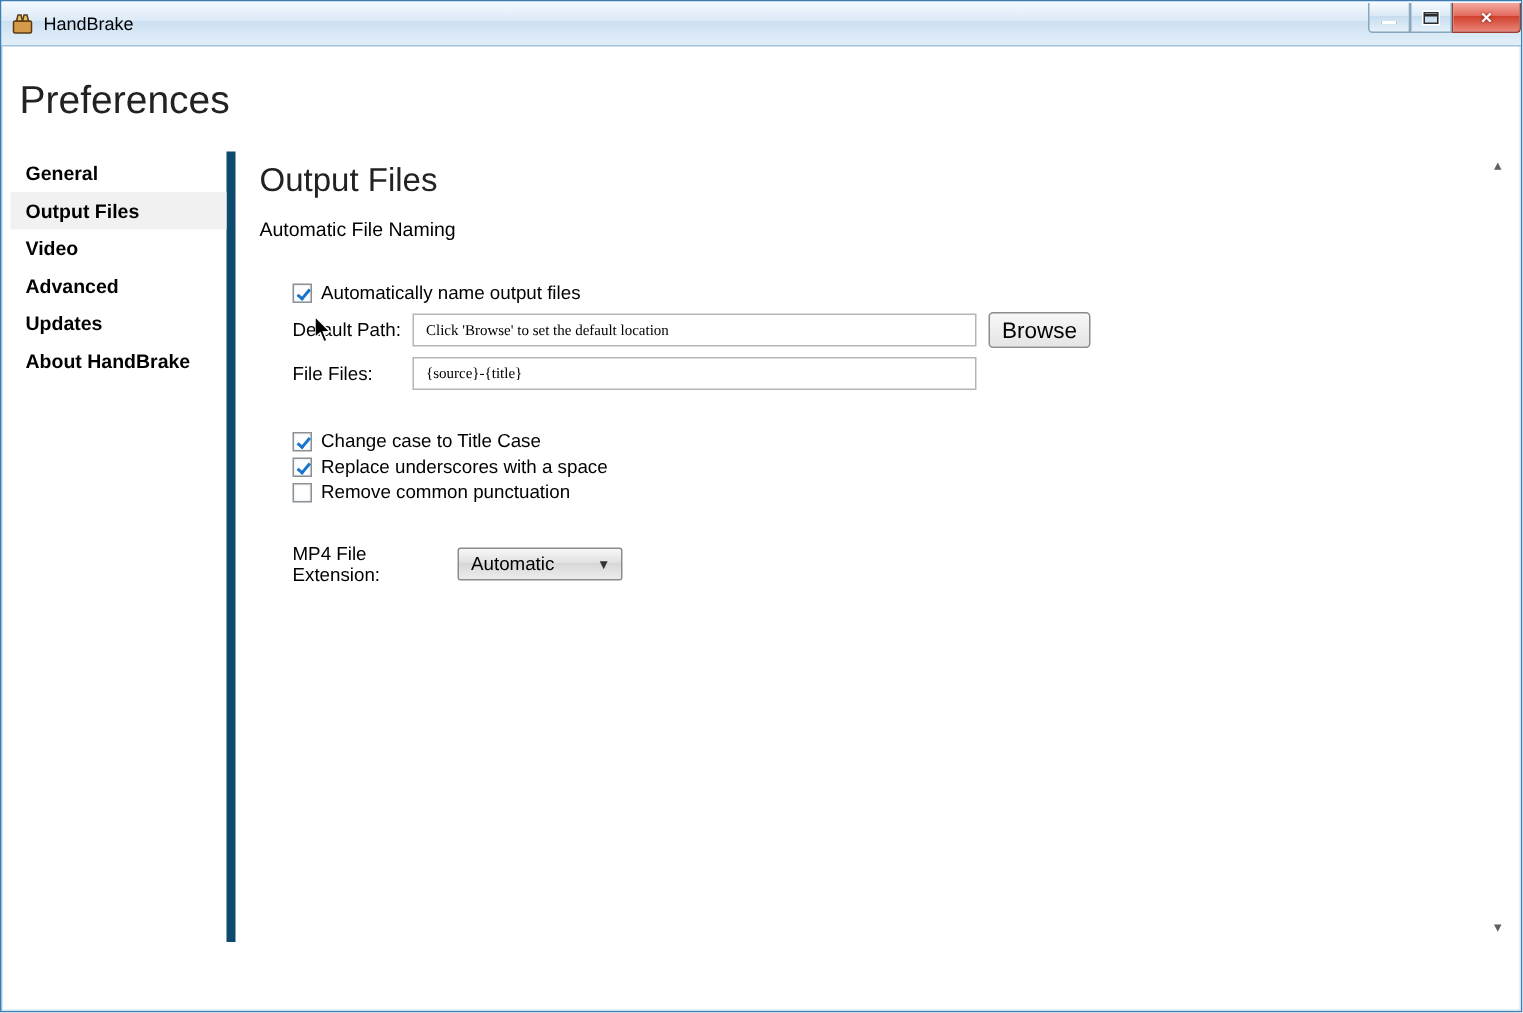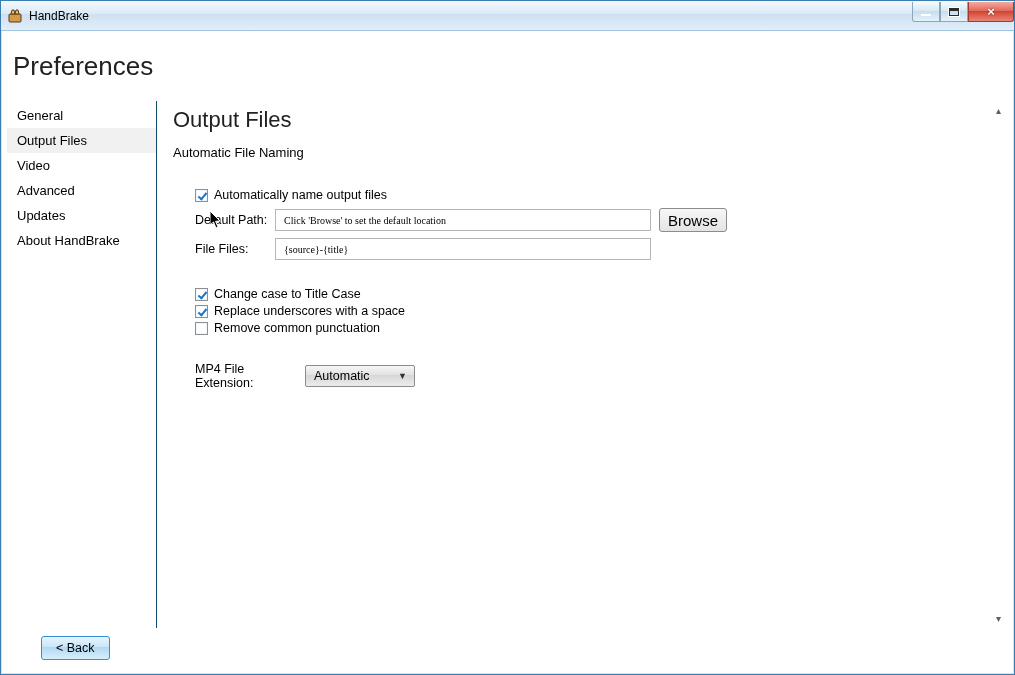--- a/index.html
+++ b/index.html
@@ -65,22 +65,23 @@
   .page-title {
     font-size: 26px; font-weight: 300; color:#222;
     padding: 14px 0 14px 6px;
   }
   .content {
     position:absolute; left:0; right:0; top:64px; bottom:40px;
     display:flex;
   }
   .sidebar {
     width: 150px;
-    border-right: 1px solid #0c4a6e;
+    border-right: 6px solid #0c4a6e;
     padding-top: 2px;
+    font-weight: bold;
   }
   .nav-item {
     padding: 5px 10px;
     font-size: 13px; color:#000;
     cursor: default;
   }
   .nav-item.selected {
     background:#f1f1f1;
   }
   .main {
@@ -248,17 +249,14 @@
             </span>
           </div>
         </div>
       </div>
     </div>
 
     <svg class="cursor-arrow" viewBox="0 0 12 18">
       <path d="M0 0 L0 14 L3.5 11 L6 17 L8 16 L5.6 10.3 L10 10 Z" fill="#000" stroke="#fff" stroke-width="1"></path>
     </svg>
 
-    <div class="footer">
-      <button class="back-btn">&lt; Back</button>
-    </div>
   </div>
 </div>
 
 </body></html>

